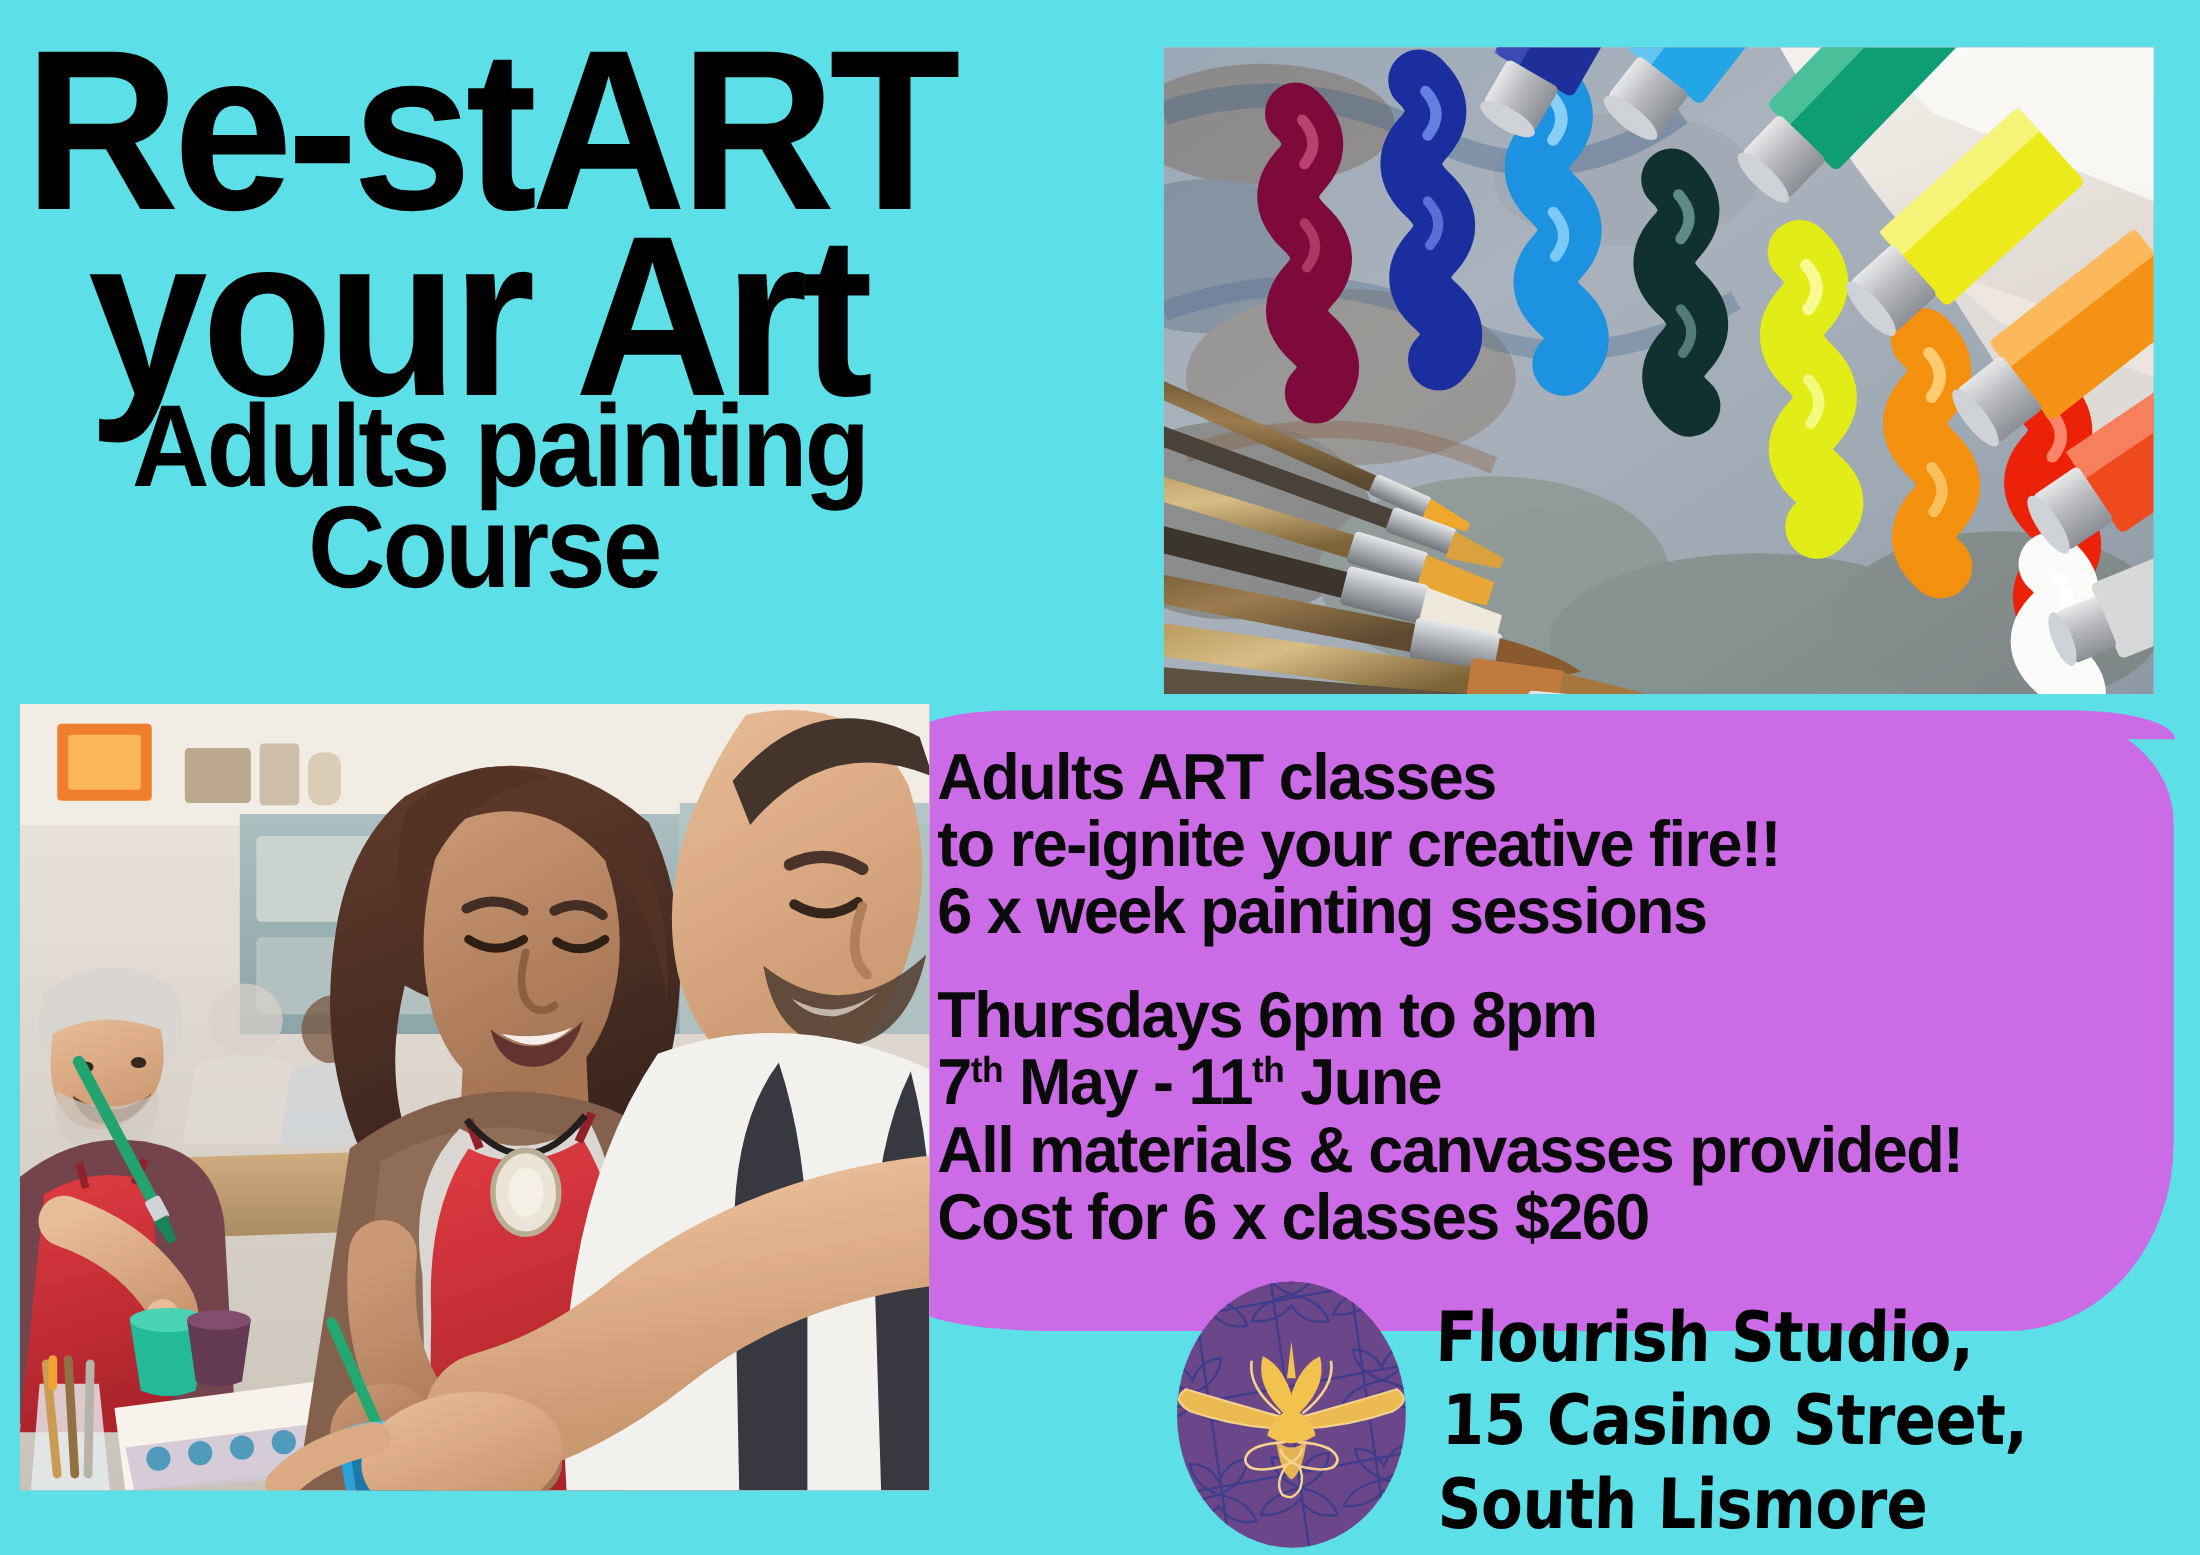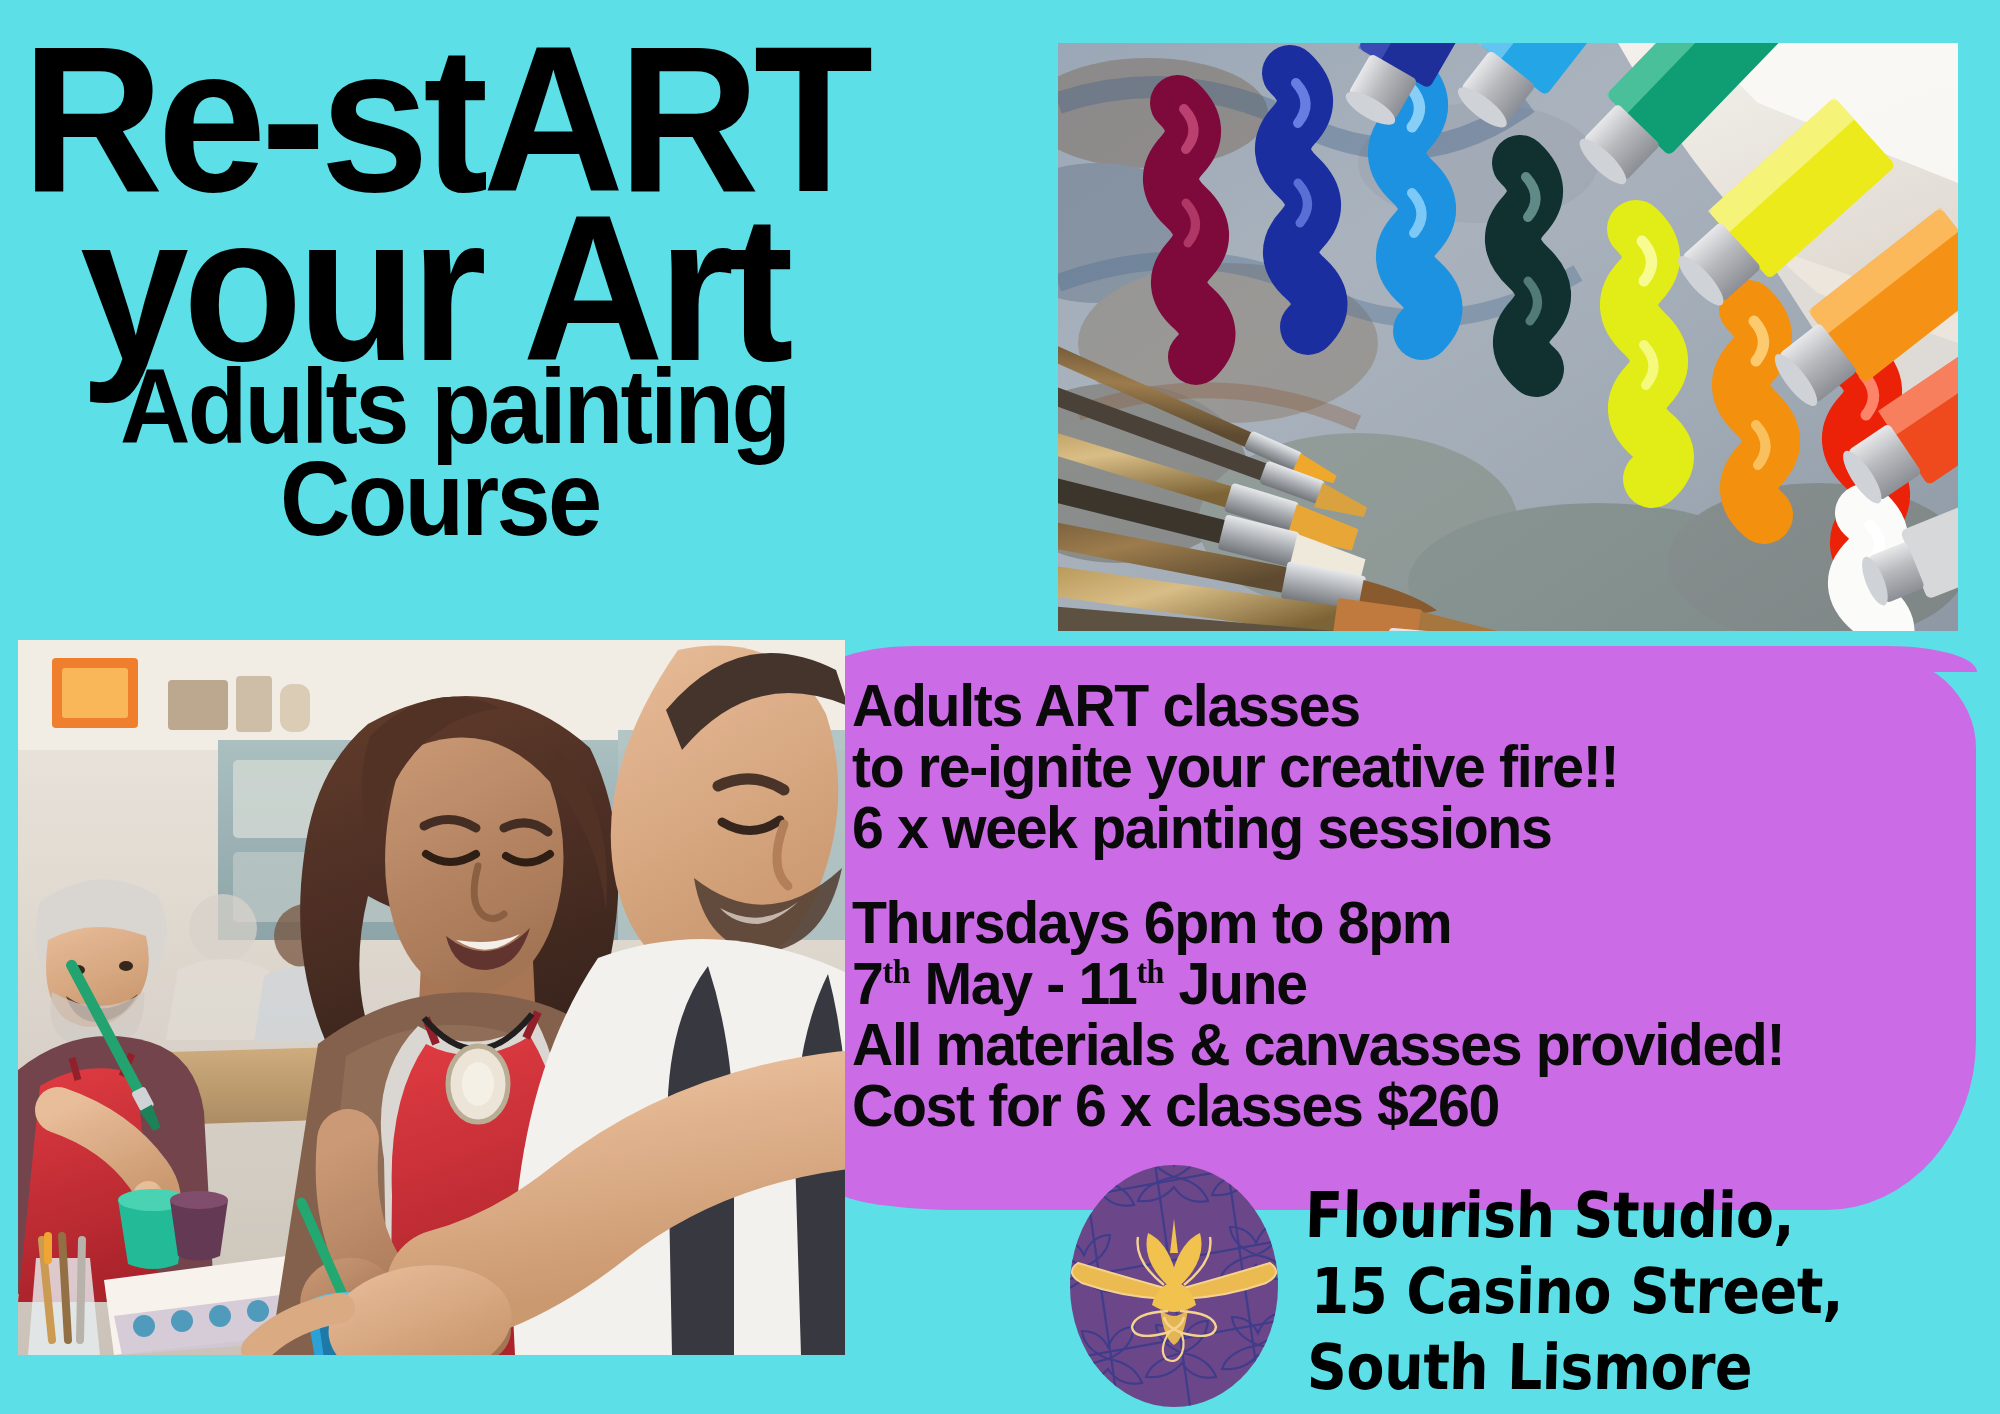--- a/index.html
+++ b/index.html
@@ -77,21 +77,21 @@
     position:absolute; left:852px; top:676px; width:1140px;
     color:#0a0a0a;
     font-family:"Liberation Sans", sans-serif;
     font-weight:700;
     letter-spacing:-1.4px;
     transform:scaleX(0.97);
     transform-origin:left top;
   }
   .bp { font-size:59px; line-height:1.035; white-space:nowrap; }
   .para-gap { height:34px; }
-  .bp sup { font-size:0.56em; vertical-align:super; line-height:0; letter-spacing:-0.5px;font-family:Liberation Serif, serif; }
+  .bp sup { font-size:0.56em; vertical-align:super; line-height:0; letter-spacing:-0.5px; }
 
   
   #studio-logo {
     position:absolute; left:1068px; top:1163px;
     width:212px; height:246px;
   }
   #studio-logo svg { display:block; width:100%; height:100%; }
 
   
   #address-block {

